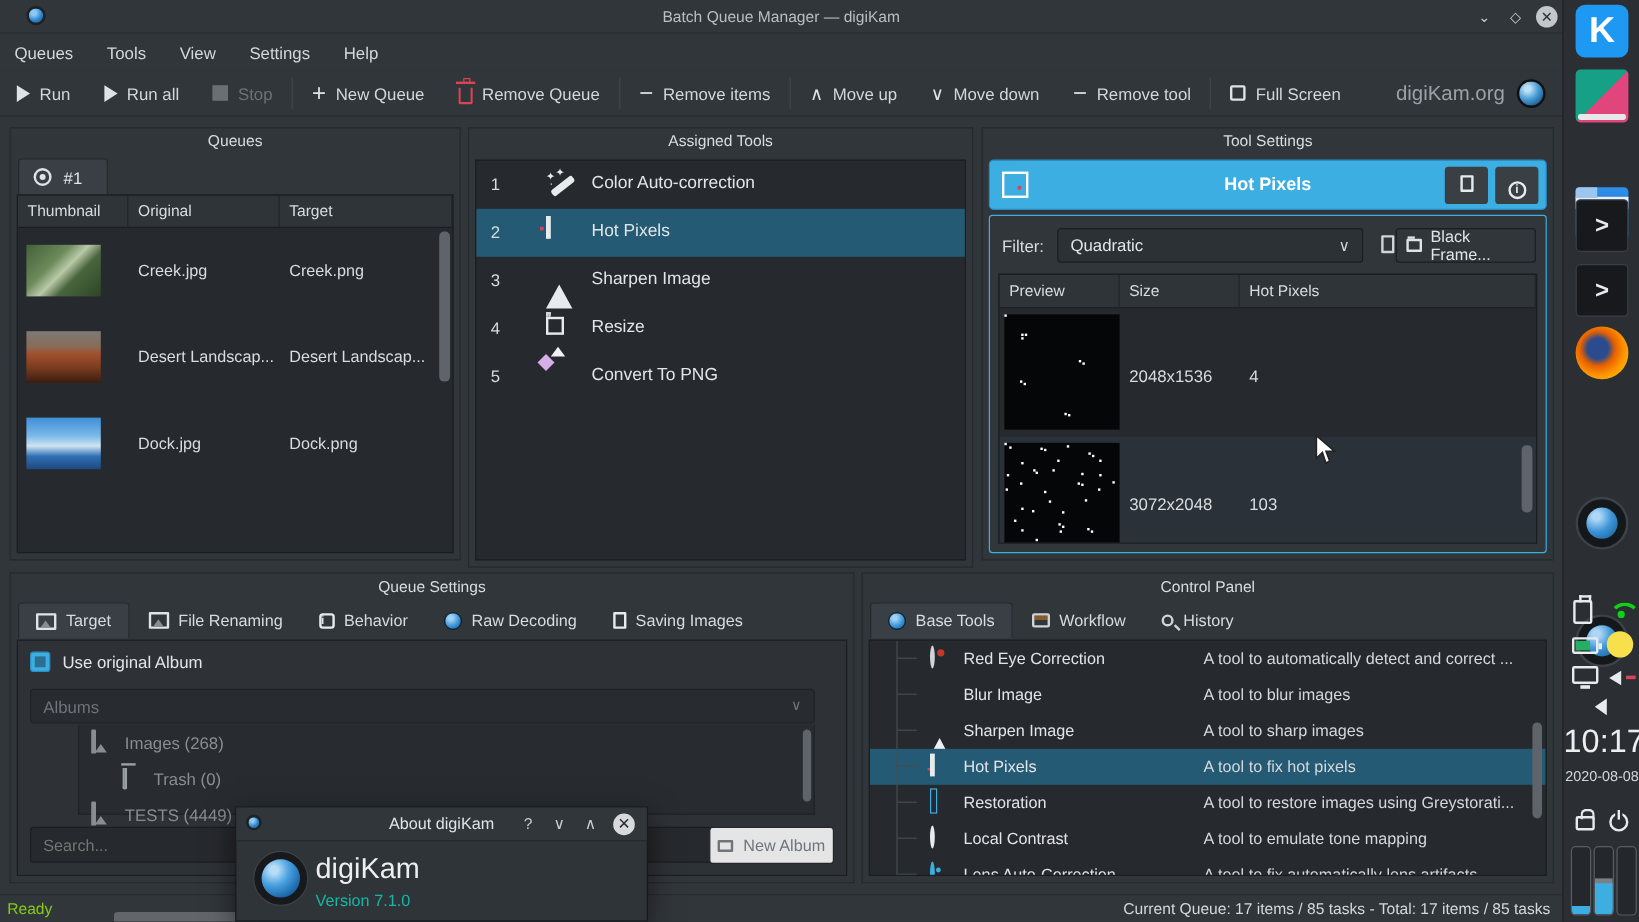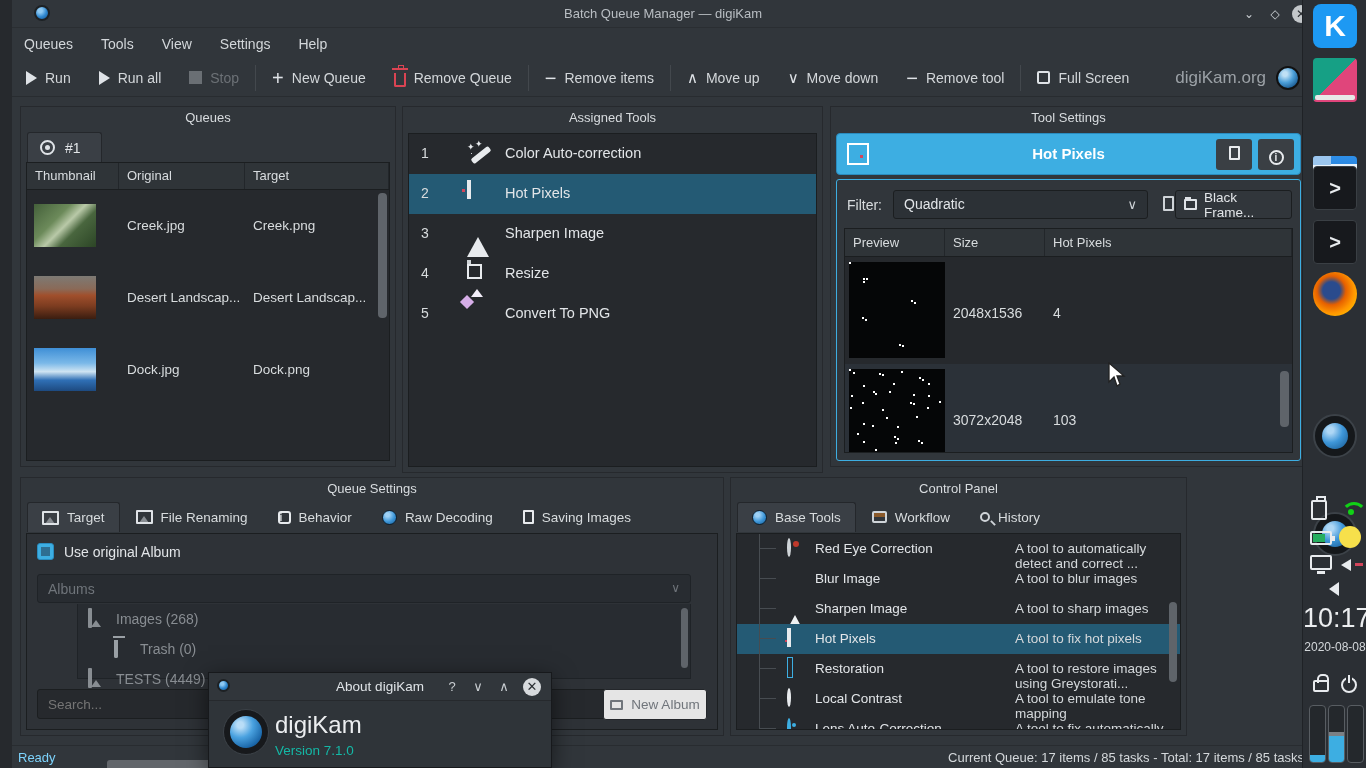--- a/index.html
+++ b/index.html
@@ -1,20 +1,20 @@
 <!DOCTYPE html>
 <html><head>
 <meta charset="utf-8">
 <style>
   * { margin:0; padding:0; box-sizing:border-box; }
   html,body { width:1366px; height:768px; overflow:hidden; background:#26292d;
     font-family:"Liberation Sans","DejaVu Sans",sans-serif; color:#d8dcde; font-size:13px; }
 
   
-  #app { position:absolute; left:12px; top:0; width:1302px; height:768px; background:#31363b; }
+  #app { position:absolute; left:0; top:0; width:1302px; height:768px; background:#31363b; }
   #titlebar { position:absolute; left:0; top:0; width:100%; height:28px; background:#31363b; border-bottom:1px solid #2a2e32; }
   #titlebar .title { position:absolute; left:0; right:0; top:6px; text-align:center; color:#b9bec3; font-size:13px; }
   .appicon { width:16px; height:16px; border-radius:50%; background:radial-gradient(circle at 35% 30%, #8ec9f2 0 18%, #2f88d0 55%, #14508a 100%); border:2px solid #1d2124; }
   #titlebar .appicon { position:absolute; left:22px; top:5px; }
   .winbtn { position:absolute; top:5px; width:18px; height:18px; color:#c8cdd1; font-size:12px; text-align:center; line-height:18px; }
   .closecirc { background:#c3c7ca; color:#2b2f33; border-radius:50%; font-weight:bold; }
 
   #menubar { position:absolute; left:0; top:29px; height:30px; width:100%; display:flex; align-items:center; padding-left:12px; gap:28px; background:#31363b; }
   #menubar span { color:#d3d7da; font-size:14px; }
 
@@ -124,21 +124,21 @@
   .img-ic { width:17px; height:14px; border:2px solid #888d92; border-radius:1px; position:relative; overflow:hidden; }
   .img-ic:before { content:""; position:absolute; left:1px; bottom:-1px; width:0; height:0; border-left:5px solid transparent; border-right:5px solid transparent; border-bottom:7px solid #888d92; }
   .trash-g { position:relative; width:10px; height:12px; border:2px solid #9aa0a5; border-top:none; border-radius:0 0 2px 2px; margin-top:3px; }
   .trash-g:before { content:""; position:absolute; left:-3px; top:-4px; width:12px; height:2px; background:#9aa0a5; }
   .searchrow { position:absolute; left:10px; right:10px; bottom:10px; height:30px; }
   .search { position:absolute; left:0; top:0; width:570px; height:30px; background:#26292d; border:1px solid #1b1e20; border-radius:3px; color:#7c8187; padding:0 10px; font-size:13.5px; font-family:inherit; }
   .newalbum { position:absolute; right:0; top:0; width:104px; height:31px; background:#e5e5e5; border:1px solid #24272b; border-radius:3px; color:#70757b; font-size:13.5px; display:flex; align-items:center; gap:8px; justify-content:center; }
   .folder-dim { width:13px; height:10px; border:2px solid #70757b; border-radius:1px; }
 
   
-  #controlpanel { left:718px; top:477px; width:457px; height:259px; border:1px solid #26292d; }
+  #controlpanel { left:718px; top:477px; width:577px; height:259px; border:1px solid #26292d; }
   .cp-frame { position:absolute; left:5px; right:5px; top:55px; bottom:5px; background:#26292d; border:1px solid #1b1e20; overflow:hidden; }
   .cprow { position:relative; height:30px; }
   .cprow.sel { background:#245a74; }
   .cprow .tree { position:absolute; left:22px; top:0; width:24px; height:100%; border-left:1px solid #474c51; }
   .cprow .tree:before { content:""; position:absolute; left:0; top:14px; width:16px; height:1px; background:#474c51; }
   .cpicon { position:absolute; left:50px; top:6px; width:18px; height:18px; }
   .cpname { position:absolute; left:78px; top:7px; font-size:13.5px; color:#e2e5e8; }
   .cpdesc { position:absolute; left:278px; top:7px; font-size:13.5px; color:#d4d8db; }
   .eye-ic { width:18px; height:12px; border:2px solid #cfd4d8; border-radius:50%; position:relative; margin-top:3px; }
   .eye-ic:before { content:""; position:absolute; left:4px; top:1px; width:6px; height:6px; border-radius:50%; background:#c0392b; }
@@ -150,21 +150,21 @@
   .contrast-ic { width:13px; height:13px; border:2px solid #e8ebee; border-radius:50%; background:linear-gradient(90deg,#e8ebee 50%,transparent 50%); margin-top:2px; }
   .lens-ic { width:14px; height:14px; border:2px solid #3daee2; border-radius:50%; position:relative; margin-top:2px; }
   .lens-ic:before { content:""; position:absolute; left:3px; top:3px; width:4px; height:4px; border-radius:50%; background:#3daee2; }
   .dkball { width:15px; height:15px; border-radius:50%; background:radial-gradient(circle at 35% 30%, #9ed1f5 0 15%, #3d96d8 55%, #155a93 100%); border:1px solid #0d1f2e; }
   .mag-ic { width:10px; height:10px; border:2px solid #cfd4d8; border-radius:50%; position:relative; }
   .mag-ic:before { content:""; position:absolute; left:8px; top:8px; width:6px; height:2px; background:#cfd4d8; transform:rotate(45deg); }
   .wf-ic { width:15px; height:12px; border:2px solid #cfd4d8; border-radius:2px; position:relative; background:linear-gradient(180deg,#8a5a2b 50%, transparent 50%); }
 
   
   #statusbar { position:absolute; left:0; top:745px; width:1302px; height:23px; background:#31363b; border-top:1px solid #282c30; }
-  #statusbar .left { position:absolute; left:6px; top:4px; font-size:13px; color:#7dd3fc; }
+  #statusbar .left { position:absolute; left:6px; top:4px; font-size:13px; color:#84cc16; }
   #statusbar .right { position:absolute; right:10px; top:4px; font-size:13px; color:#d4d8db; }
   #statusprog { position:absolute; left:95px; top:760px; width:445px; height:8px; background:#62666b; border-radius:3px 3px 0 0; }
 
   
   #about { position:absolute; left:196px; top:672px; width:344px; height:96px; background:#2f3439; border:1px solid #17191c; box-shadow:0 6px 22px rgba(0,0,0,.55); }
   #about .dtitle { position:absolute; left:0; top:0; right:0; height:28px; background:#31363b; border-bottom:1px solid #26292d; }
   #about .dtitle .appicon { position:absolute; left:8px; top:6px; width:13px; height:13px; }
   #about .dtitle .txt { position:absolute; left:0; right:0; top:6px; text-align:center; font-size:13.5px; color:#dfe3e7; }
   #about .dbtn { position:absolute; top:5px; color:#c8cdd1; font-size:13px; width:18px; text-align:center; line-height:18px; }
   #about .dclose { background:#d7dadd; color:#2b2f33; border-radius:50%; height:18px; font-weight:bold; }

